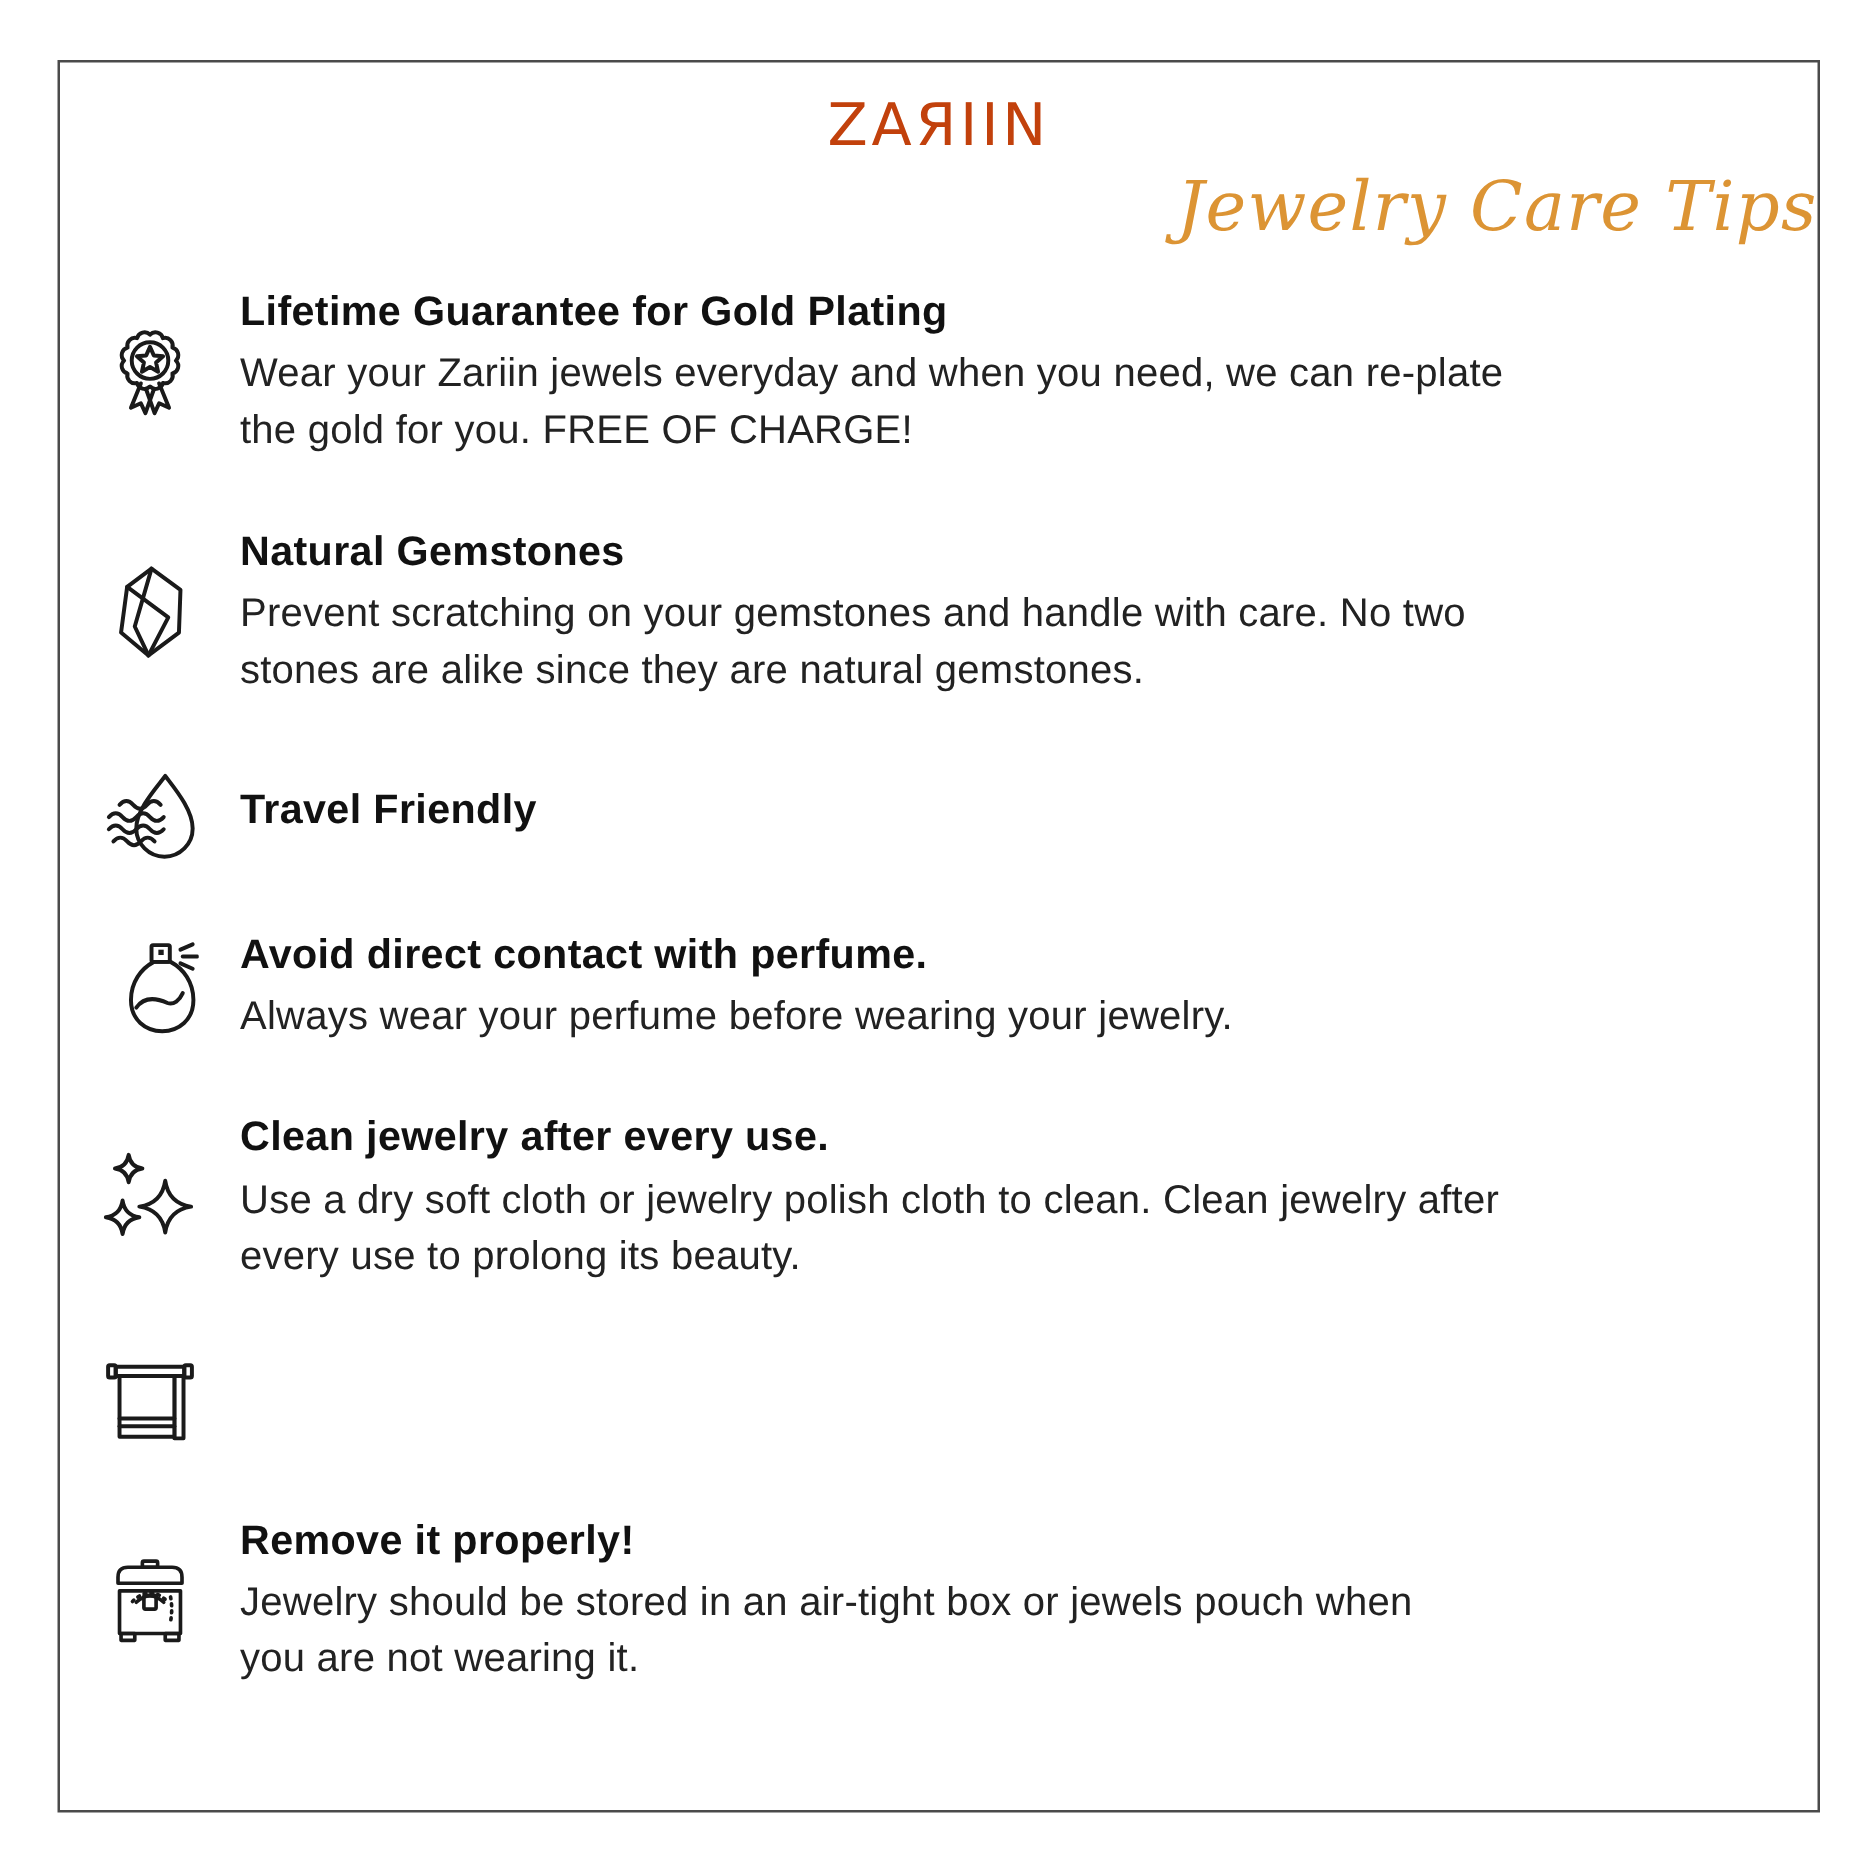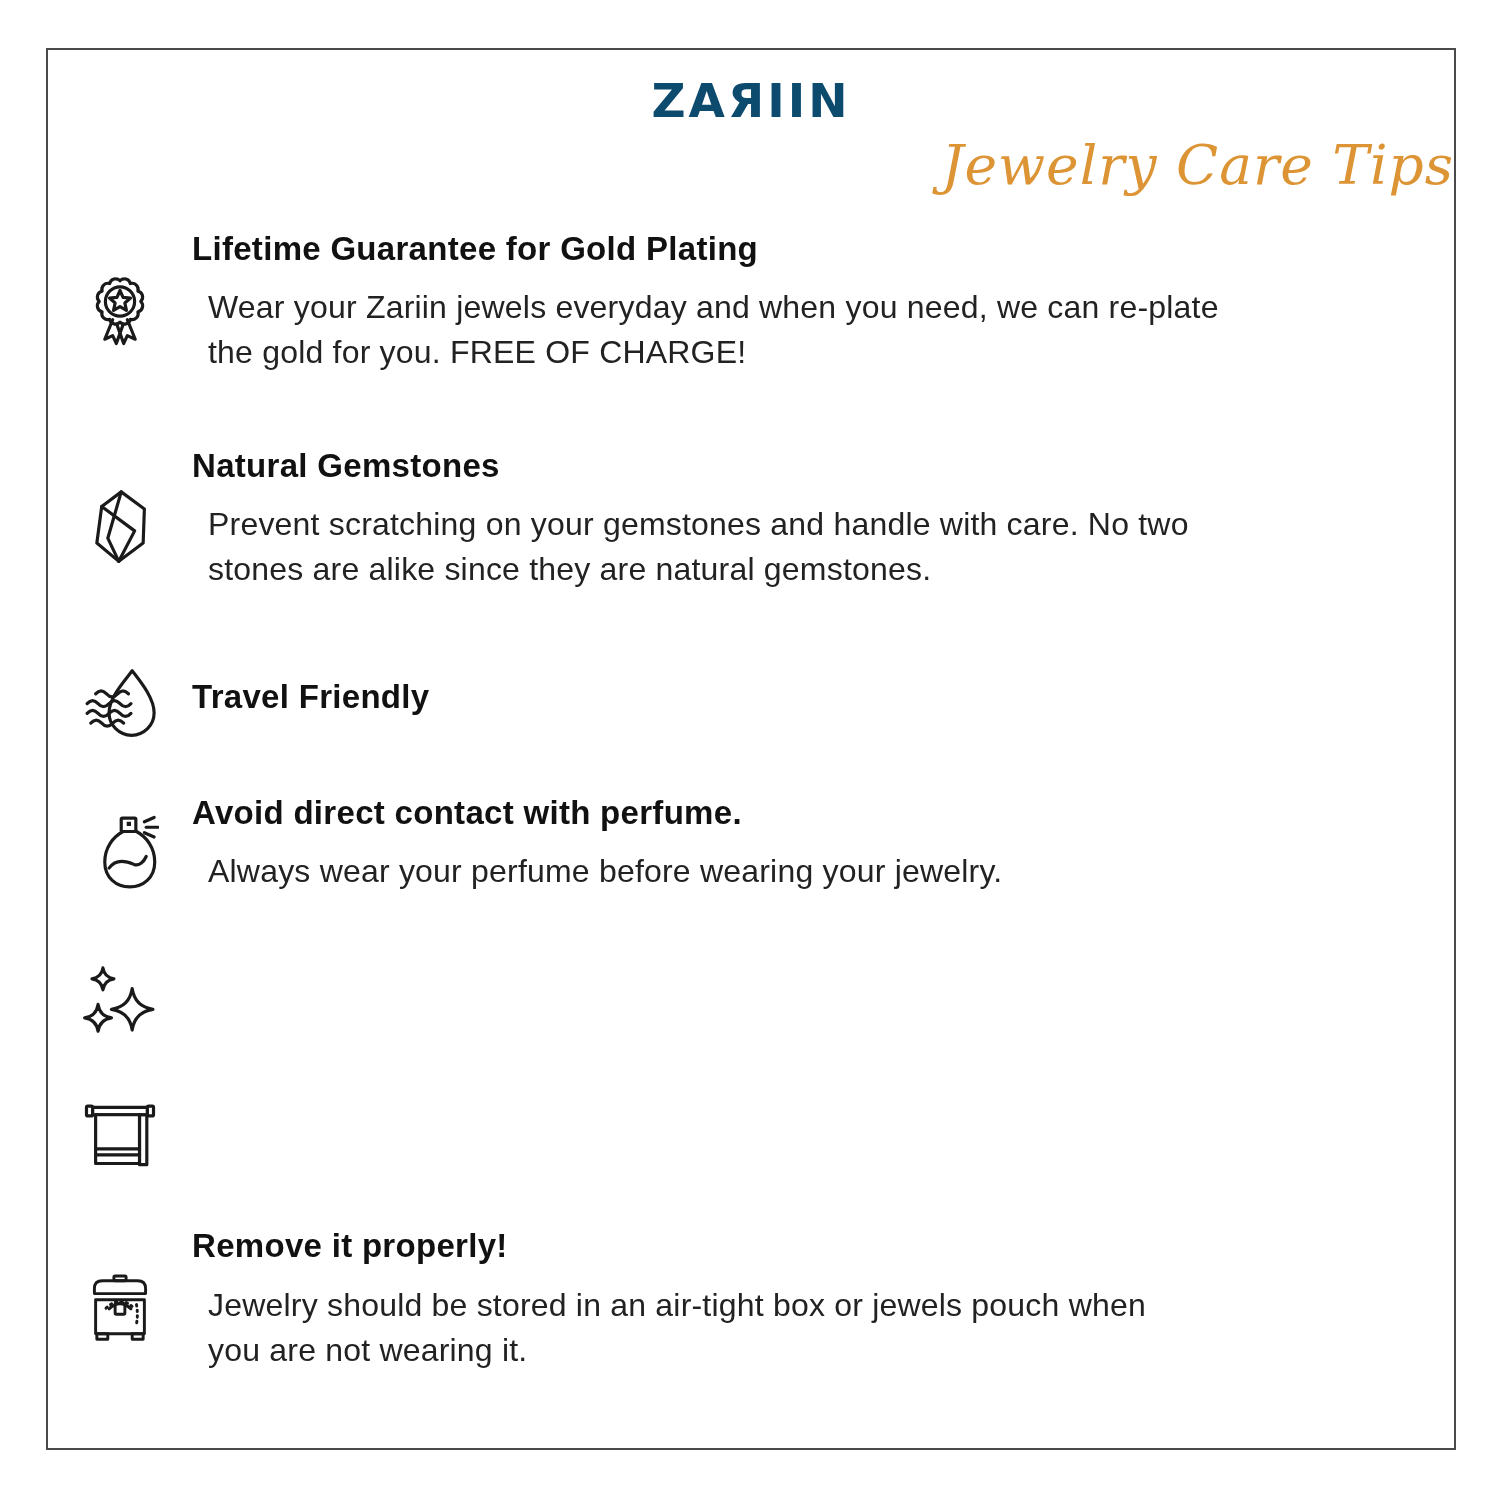--- a/index.html
+++ b/index.html
@@ -8,40 +8,40 @@
     font-family:"Liberation Sans", sans-serif; color:#1e1e1e;
     -webkit-font-smoothing:antialiased;
   }
   .frame {
     position:absolute; left:46px; top:48px; width:1410px; height:1402px;
     box-sizing:border-box; border:2px solid #4a4a4a; background:#ffffff;
     padding-top:24px; overflow:hidden;
   }
   header { text-align:center; margin-bottom:30px; }
   .brand {
-    font-family:"DejaVu Sans", sans-serif; font-weight:bold;
-    font-size:47px; letter-spacing:3px; color:#0c4a6e; line-height:1.15;
+    font-family:"DejaVu Sans", sans-serif; font-weight:normal;
+    font-size:47px; letter-spacing:3px; color:#c2410c; line-height:1.15;
   }
   .subtitle {
     font-family:"DejaVu Serif", serif; font-style:italic;
     font-size:55px; color:#DC9434; line-height:1.2; margin-top:4px;
     letter-spacing:1px;
     text-align:right;
   }
   .tip { display:flex; align-items:center; margin-bottom:53px; }
   .icon-cell { flex:0 0 144px; width:144px; display:flex; justify-content:center; align-items:center; }
   .icon-cell svg { width:78px; height:78px; }
   .icon-cell svg * { vector-effect:none; }
   .txt { flex:1; max-width:1254px; }
   .txt h2 {
     margin:0 0 7px 0; font-size:33px; line-height:1.25; font-weight:bold;
     color:#111111; letter-spacing:0.3px;
   }
   .txt p {
-    margin:16px; font-size:32px; line-height:1.41; color:#222222;
+    margin:0; font-size:32px; line-height:1.41; color:#222222;
     white-space:pre-line; letter-spacing:0.2px;
   }
 </style>
 </head>
 <body>
 
 <div class="frame">
 
   <header>
     <div class="brand">ZAЯIIN</div>
@@ -114,20 +114,25 @@
   </section>
 
   <section class="tip">
     <div class="icon-cell">
       <svg viewBox="0 0 64 64" fill="none" stroke="#1a1a1a" stroke-width="2.6" stroke-linecap="round" stroke-linejoin="round">
         <path d="M18 4 Q19.2 11.8 27 13 Q19.2 14.2 18 22 Q16.8 14.2 9 13 Q16.8 11.8 18 4 Z"></path>
         <path d="M14 34 Q15.4 43.6 25 45 Q15.4 46.4 14 56 Q12.6 46.4 3 45 Q12.6 43.6 14 34 Z"></path>
         <path d="M42 21 Q44.2 35.8 59 38 Q44.2 40.2 42 55 Q39.8 40.2 25 38 Q39.8 35.8 42 21 Z"></path>
       </svg>
     </div>
+    <div class="txt">
+      <h2>Clean jewelry after every use.</h2>
+      <p>Use a dry soft cloth or jewelry polish cloth to clean. Clean jewelry after
+every use to prolong its beauty.</p>
+    </div>
   </section>
 
   <section class="tip">
     <div class="icon-cell">
       <svg viewBox="0 0 64 64" fill="none" stroke="#1a1a1a" stroke-width="2.6" stroke-linecap="round" stroke-linejoin="round">
         <rect x="4.5" y="10" width="5" height="8" rx="1"></rect>
         <rect x="54.5" y="10" width="5" height="8" rx="1"></rect>
         <rect x="9.5" y="11" width="45" height="6"></rect>
         <rect x="48" y="17" width="6" height="41"></rect>
         <rect x="12" y="17" width="36" height="40" fill="#ffffff"></rect>

